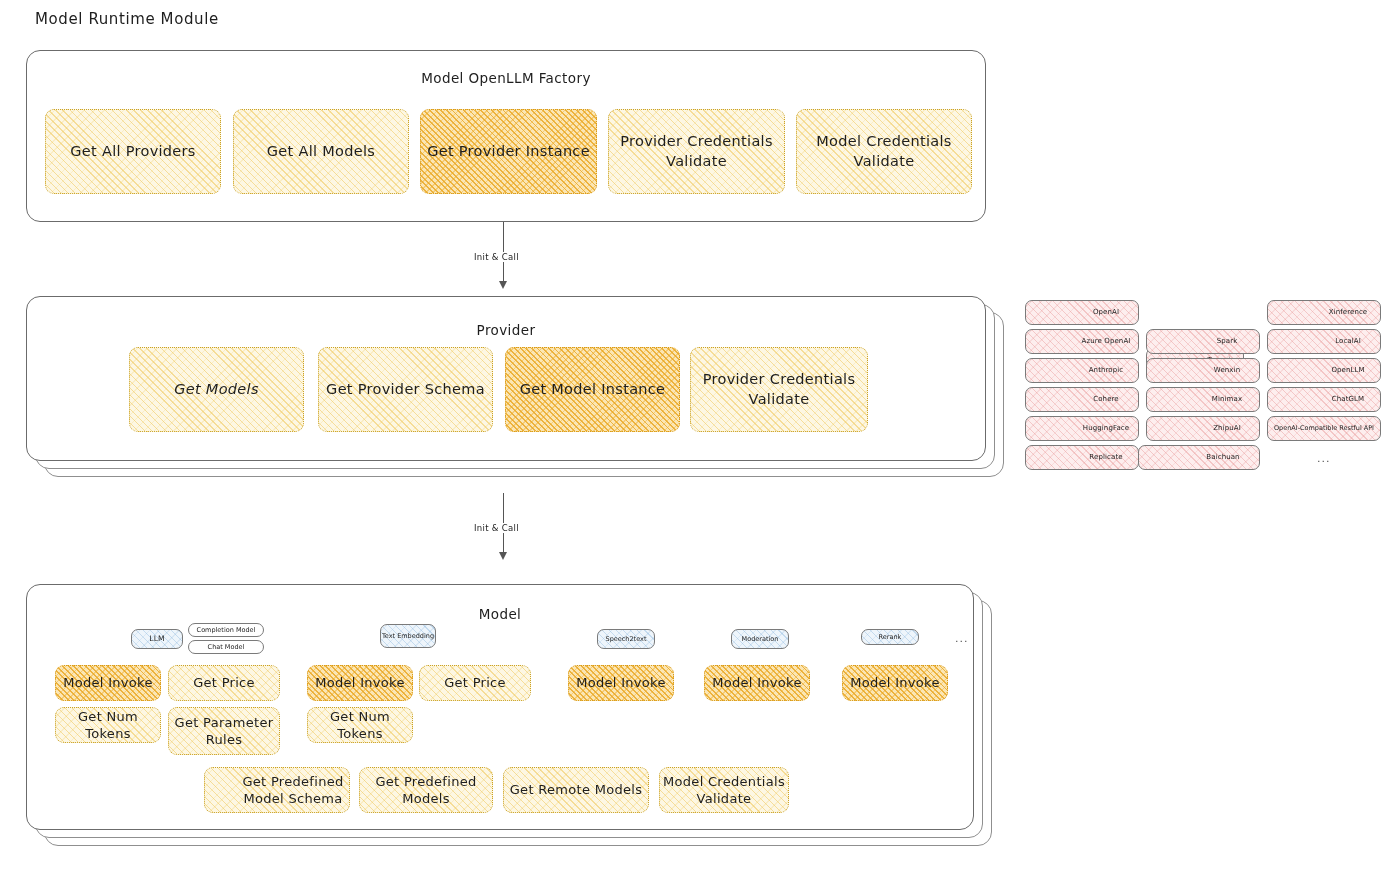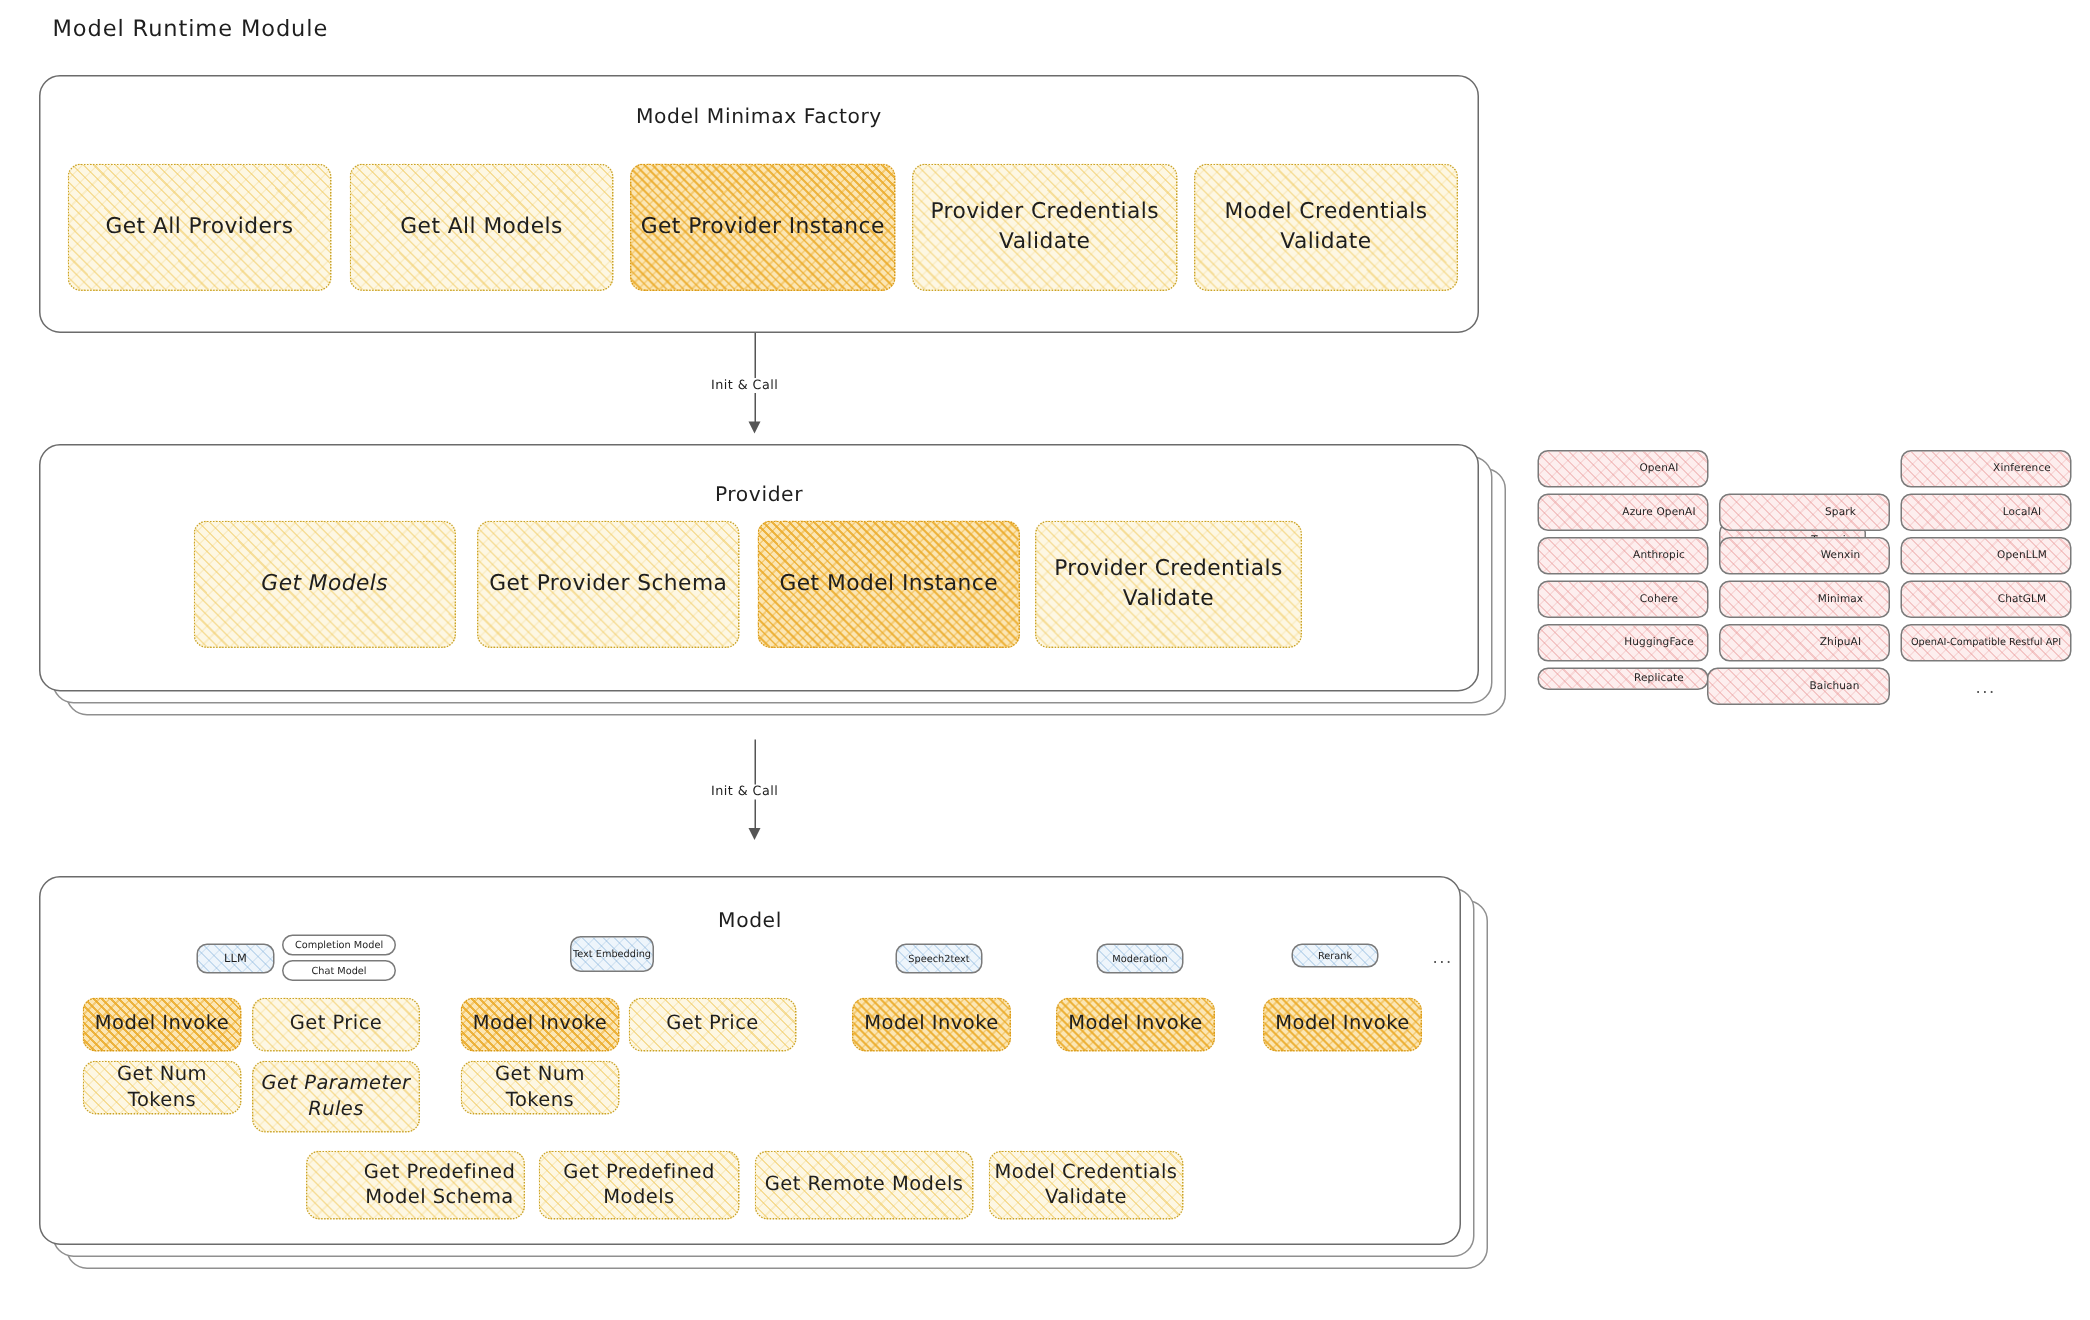--- a/index.html
+++ b/index.html
@@ -112,21 +112,21 @@
   }
 </style>
 </head>
 <body>
 
 <div class="canvas">
 
   <div class="page-title">Model Runtime Module</div>
 
   <div class="container" style="left:26px;top:50px;width:960px;height:172px;">
-    <div class="container-title" style="top:19px;">Model Minimax Factory</div>
+    <div class="container-title" style="top:19px;">Model OpenLLM Factory</div>
 
     <div class="node n-yellow fs15" style="left:18px;top:58px;width:176px;height:85px;">
       <span>Get All Providers</span>
     </div>
     <div class="node n-yellow fs15" style="left:206px;top:58px;width:176px;height:85px;">
       <span>Get All Models</span>
     </div>
     <div class="node n-orange fs15" style="left:393px;top:58px;width:177px;height:85px;">
       <span>Get Provider Instance</span>
     </div>
@@ -172,21 +172,21 @@
     </div>
     <div class="node n-pink fs7" style="left:0px;top:58px;width:114px;height:25px;">
       <span>Anthropic</span>
     </div>
     <div class="node n-pink fs7" style="left:0px;top:87px;width:114px;height:25px;">
       <span>Cohere</span>
     </div>
     <div class="node n-pink fs7" style="left:0px;top:116px;width:114px;height:25px;">
       <span>HuggingFace</span>
     </div>
-    <div class="node n-pink fs7" style="left:0px;top:145px;width:114px;height:15px;">
+    <div class="node n-pink fs7" style="left:0px;top:145px;width:114px;height:25px;">
       <span>Replicate</span>
     </div>
 
     <div class="node n-pink fs7" style="left:121px;top:0px;width:98px;height:25px;margin-top:48px;">
       <span>Tongyi</span>
     </div>
     <div class="node n-pink fs7" style="left:121px;top:29px;width:114px;height:25px;">
       <span>Spark</span>
     </div>
     <div class="node n-pink fs7" style="left:121px;top:58px;width:114px;height:25px;">
@@ -242,21 +242,21 @@
 
     <div class="node n-orange fs13" style="left:28px;top:80px;width:106px;height:36px;">
       <span>Model Invoke</span>
     </div>
     <div class="node n-yellow fs13" style="left:141px;top:80px;width:112px;height:36px;">
       <span>Get Price</span>
     </div>
     <div class="node n-yellow fs13" style="left:28px;top:122px;width:106px;height:36px;">
       <span>Get Num Tokens</span>
     </div>
-    <div class="node n-yellow fs13" style="left:141px;top:122px;width:112px;height:48px;font-style:italic;">
+    <div class="node n-yellow fs13" style="left:141px;top:122px;width:112px;height:48px;">
       <span>Get Parameter Rules</span>
     </div>
 
     <div class="node n-blue fs65" style="left:353px;top:39px;width:56px;height:24px;">
       <span>Text Embedding</span>
     </div>
     <div class="node n-orange fs13" style="left:280px;top:80px;width:106px;height:36px;">
       <span>Model Invoke</span>
     </div>
     <div class="node n-yellow fs13" style="left:392px;top:80px;width:112px;height:36px;">

